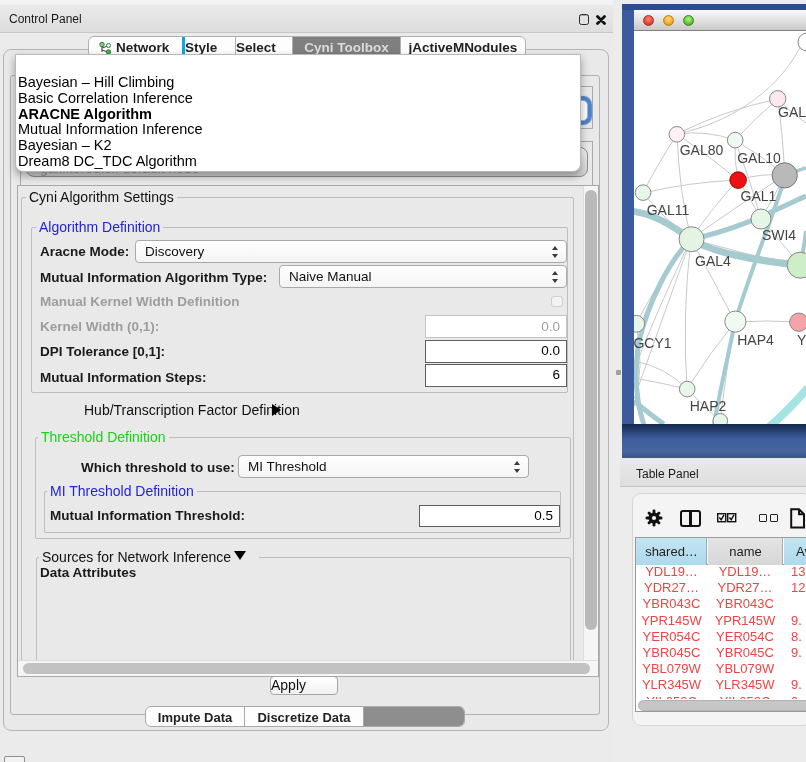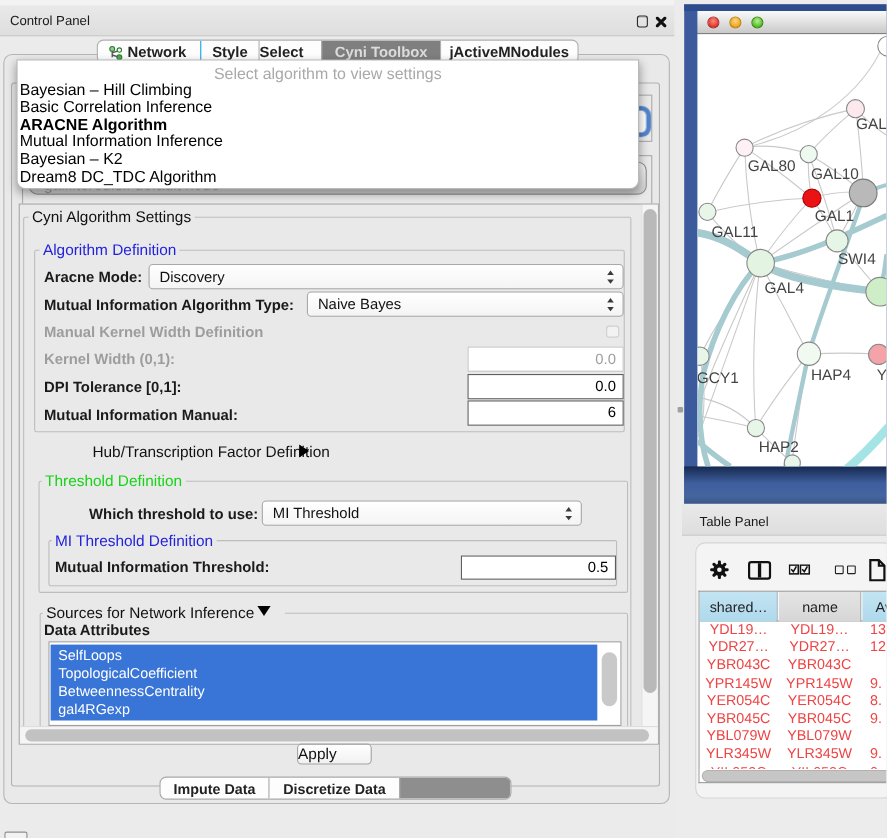--- a/index.html
+++ b/index.html
@@ -43,52 +43,52 @@
 
 <div class="abs" style="left:88px;top:36px;height:22px;display:flex;border:1px solid #b0b0b0;border-radius:6px;overflow:hidden;background:#fdfdfd;font-size:13.5px;font-weight:bold;color:#222;">
   <div style="width:93px;padding:3px 0 0 27px;position:relative;">
     <svg style="position:absolute;left:9px;top:4px;" width="14" height="14" viewBox="0 0 14 14">
         <path d="M4 11 L4 4 M4 7 L10 5 M4 9 L10 11" stroke="#555" stroke-width="1.2" fill="none"></path>
         <circle cx="4" cy="3.5" r="2.2" fill="#8ecf8e" stroke="#2e7d32" stroke-width="1"></circle>
         <circle cx="10.5" cy="4.5" r="2" fill="#fff" stroke="#2e7d32" stroke-width="1"></circle>
         <circle cx="10.5" cy="11" r="2.2" fill="#4caf50" stroke="#2e7d32" stroke-width="1"></circle>
       </svg>
     Network</div>
-  <div style="width:53px;border-left:1px solid #0ea5e9;padding-top:3px;text-align:center;">Style</div>
+  <div style="width:53px;border-left:3px solid #0ea5e9;padding-top:3px;text-align:left;">Style</div>
   <div style="width:57px;border-left:1px solid #b0b0b0;padding-top:3px;">Select</div>
   <div style="width:108px;border-left:1px solid #b0b0b0;padding-top:3px;text-align:center;background:#7f7f7f;color:#dcdcdc;">Cyni Toolbox</div>
   <div style="width:125px;border-left:1px solid #b0b0b0;padding-top:3px;text-align:center;">jActiveMNodules</div>
 </div>
 
 <div class="abs" style="left:17px;top:185px;width:582px;height:492px;border:1px solid #a8a8a8;background:#e9e9e9;overflow:hidden;" id="sp">
 
   <div class="abs" style="left:3px;top:11px;width:553px;height:465px;border:1px solid #bdbdbd;border-radius:2px;"></div>
   <div class="gtitle" style="left:8px;top:4px;color:#111;">Cyni Algorithm Settings</div>
 
   <div class="abs" style="left:13px;top:41px;width:537px;height:166px;border:1px solid #bdbdbd;border-radius:2px;"></div>
   <div class="gtitle" style="left:18px;top:34px;color:#2222dd;">Algorithm Definition</div>
   <div class="lbl abs" style="left:22px;top:58px;">Aracne Mode:</div>
   <div class="combo" style="left:117px;top:54px;width:432px;height:23px;">
       <span class="t">Discovery</span>
       <span class="arr up"></span>
       <span class="arr dn"></span>
     </div>
   <div class="lbl abs" style="left:22px;top:84px;">Mutual Information Algorithm Type:</div>
   <div class="combo" style="left:261px;top:79px;width:288px;height:23px;">
-      <span class="t">Naive Bayes</span>
+      <span class="t">Naive Manual</span>
       <span class="arr up"></span>
       <span class="arr dn"></span>
     </div>
   <div class="lbl abs dis" style="left:22px;top:108px;">Manual Kernel Width Definition</div>
   <div class="abs" style="left:533px;top:110px;width:12px;height:11px;background:#f2f2f2;border:1px solid #cfcfcf;border-radius:3px;"></div>
   <div class="lbl abs dis" style="left:22px;top:133px;">Kernel Width (0,1):</div>
   <div class="field" style="left:407px;top:129px;width:142px;height:23px;border:1px solid #c4c4c4;color:#a0a0a0;line-height:21px;padding-right:6px;">0.0</div>
   <div class="lbl abs" style="left:22px;top:158px;">DPI Tolerance [0,1]:</div>
   <div class="field" style="left:407px;top:154px;width:142px;height:23px;border:1.5px solid #5f5f5f;line-height:20px;padding-right:6px;">0.0</div>
-  <div class="lbl abs" style="left:22px;top:184px;">Mutual Information Manual:</div>
+  <div class="lbl abs" style="left:22px;top:184px;">Mutual Information Steps:</div>
   <div class="field" style="left:407px;top:178px;width:142px;height:23px;border:1.5px solid #5f5f5f;line-height:20px;padding-right:6px;">6</div>
 
   <div class="abs" style="left:24px;top:216px;font-size:14px;color:#111;margin-left:42px;">Hub/Transcription Factor Definition</div>
   <div class="abs" style="left:254px;top:218px;width:0;height:0;border-left:9px solid #000;border-top:6px solid transparent;border-bottom:6px solid transparent;"></div>
 
   <div class="abs" style="left:17px;top:251px;width:536px;height:102px;border:1px solid #bdbdbd;border-radius:2px;"></div>
   <div class="gtitle" style="left:20px;top:244px;color:#15d415;">Threshold Definition</div>
   <div class="lbl abs" style="left:63px;top:274px;">Which threshold to use:</div>
   <div class="combo" style="left:220px;top:269px;width:291px;height:23px;">
       <span class="t">MI Threshold</span>
@@ -99,35 +99,29 @@
   <div class="abs" style="left:26px;top:305px;width:517px;height:42px;border:1px solid #bdbdbd;border-radius:2px;"></div>
   <div class="gtitle" style="left:29px;top:298px;color:#2222dd;">MI Threshold Definition</div>
   <div class="lbl abs" style="left:32px;top:322px;">Mutual Information Threshold:</div>
   <div class="field" style="left:401px;top:319px;width:141px;height:22px;border:1.5px solid #5f5f5f;line-height:19px;padding-right:6px;">0.5</div>
 
   <div class="abs" style="left:18px;top:371px;width:535px;height:130px;border:1px solid #bdbdbd;border-radius:2px;"></div>
   <div class="gtitle" style="left:21px;top:364px;color:#111;padding-right:28px;">Sources for Network Inference</div>
   <div class="abs" style="left:216px;top:365px;width:0;height:0;border-top:9px solid #000;border-left:6.5px solid transparent;border-right:6.5px solid transparent;"></div>
   <div class="lbl abs" style="left:22px;top:379px;">Data Attributes</div>
 
-  <div class="abs" style="left:26px;top:397px;width:521px;height:77px;background:#fff;border:1px solid #a0a0a0;overflow:hidden;">
-    <div style="position:absolute;left:1px;top:2px;width:497px;height:69px;background:#3875d7;"></div>
-    <div style="position:absolute;left:8px;top:4px;font-size:13px;color:#fff;line-height:16.3px;white-space:nowrap;">SelfLoops<br>TopologicalCoefficient<br>BetweennessCentrality<br>gal4RGexp</div>
-    <div style="position:absolute;left:502px;top:9px;width:14px;height:49px;background:#c9c9c9;border-radius:7px;"></div>
-  </div>
 
   <div class="abs" style="left:565px;top:0;width:17px;height:474px;background:#f5f5f5;border-left:1px solid #ddd;"></div>
   <div class="abs" style="left:567px;top:4px;width:12px;height:440px;background:#b9b9b9;border-radius:6px;"></div>
 
   <div class="abs" style="left:0;top:474px;width:582px;height:18px;background:#f5f5f5;border-top:1px solid #ddd;"></div>
   <div class="abs" style="left:5px;top:477px;width:567px;height:11px;background:#c2c2c2;border-radius:6px;"></div>
 </div>
 
 <div class="abs" style="left:15px;top:54px;width:566px;height:118px;background:#fff;border:1px solid #b9b9b9;border-radius:0 0 8px 8px;box-shadow:0 4px 9px rgba(0,0,0,0.35);z-index:50;">
-  <div style="position:absolute;top:5px;left:0;width:100%;text-align:center;font-size:14.5px;color:#a9a9a9;">Select algorithm to view settings</div>
   <div style="position:absolute;top:20px;left:2px;font-size:14.5px;color:#000;line-height:15.8px;white-space:nowrap;">
     Bayesian – Hill Climbing<br>
     Basic Correlation Inference<br>
     <b>ARACNE Algorithm</b><br>
     Mutual Information Inference<br>
     Bayesian – K2<br>
     Dream8 DC_TDC Algorithm
   </div>
 </div>
 

